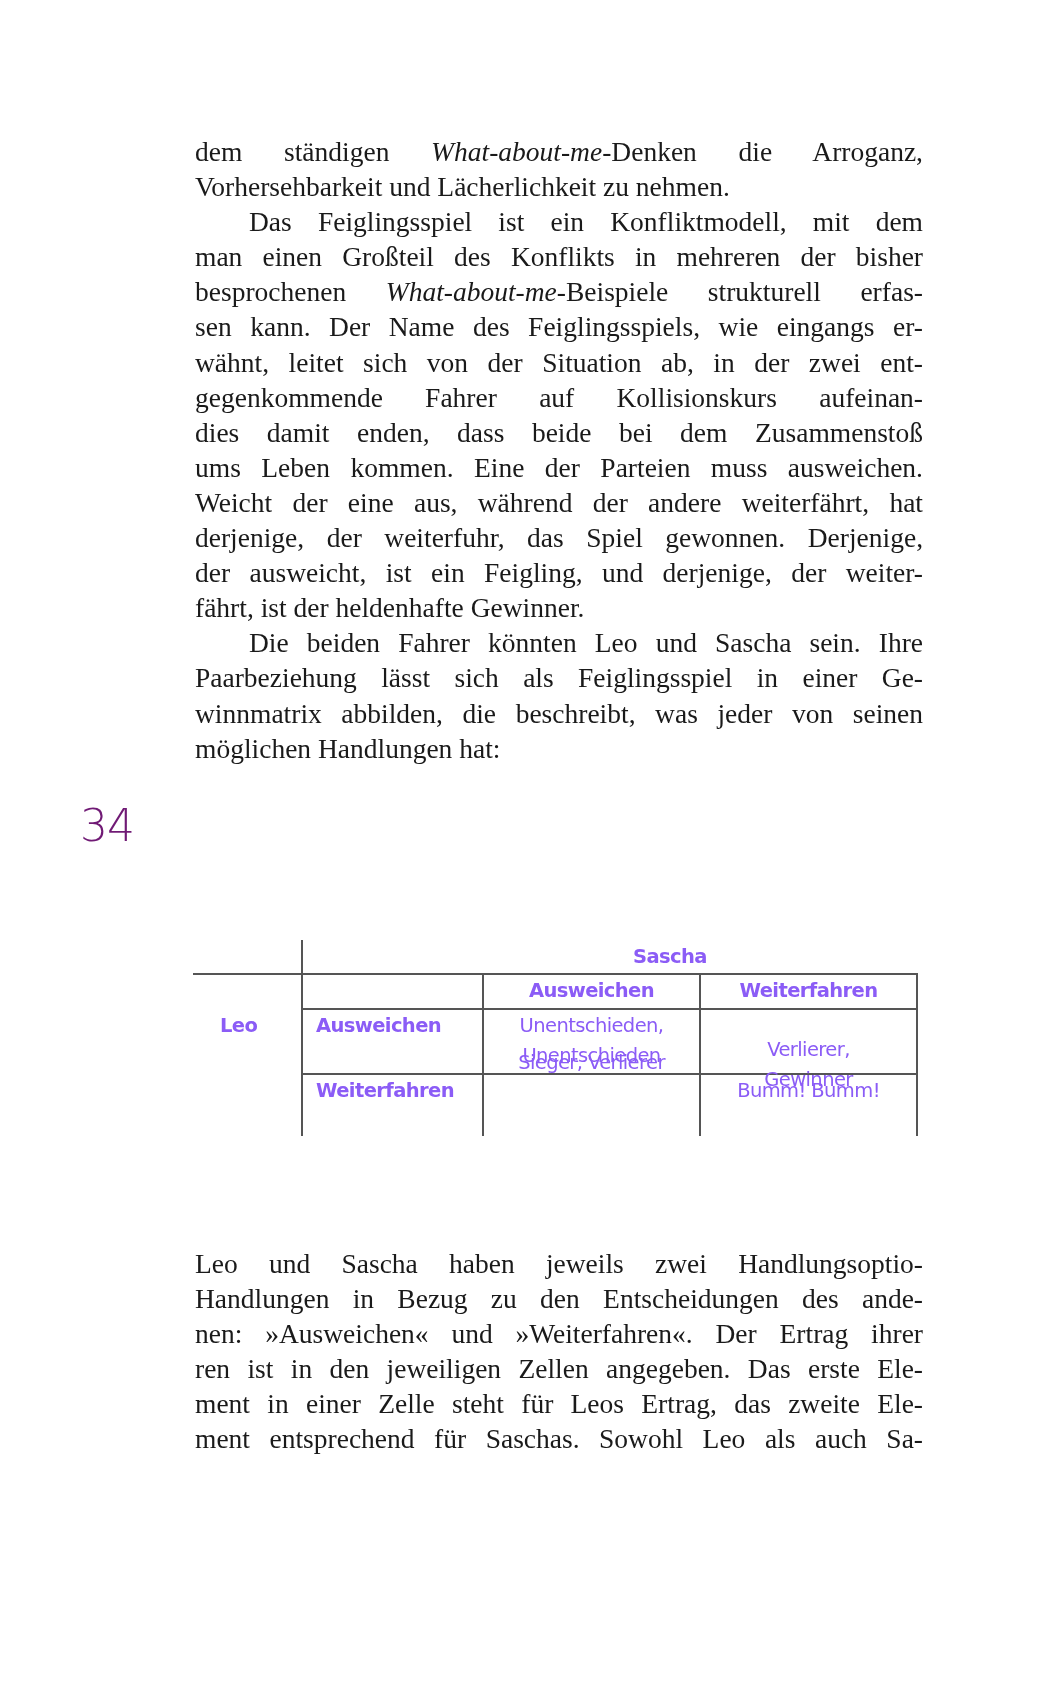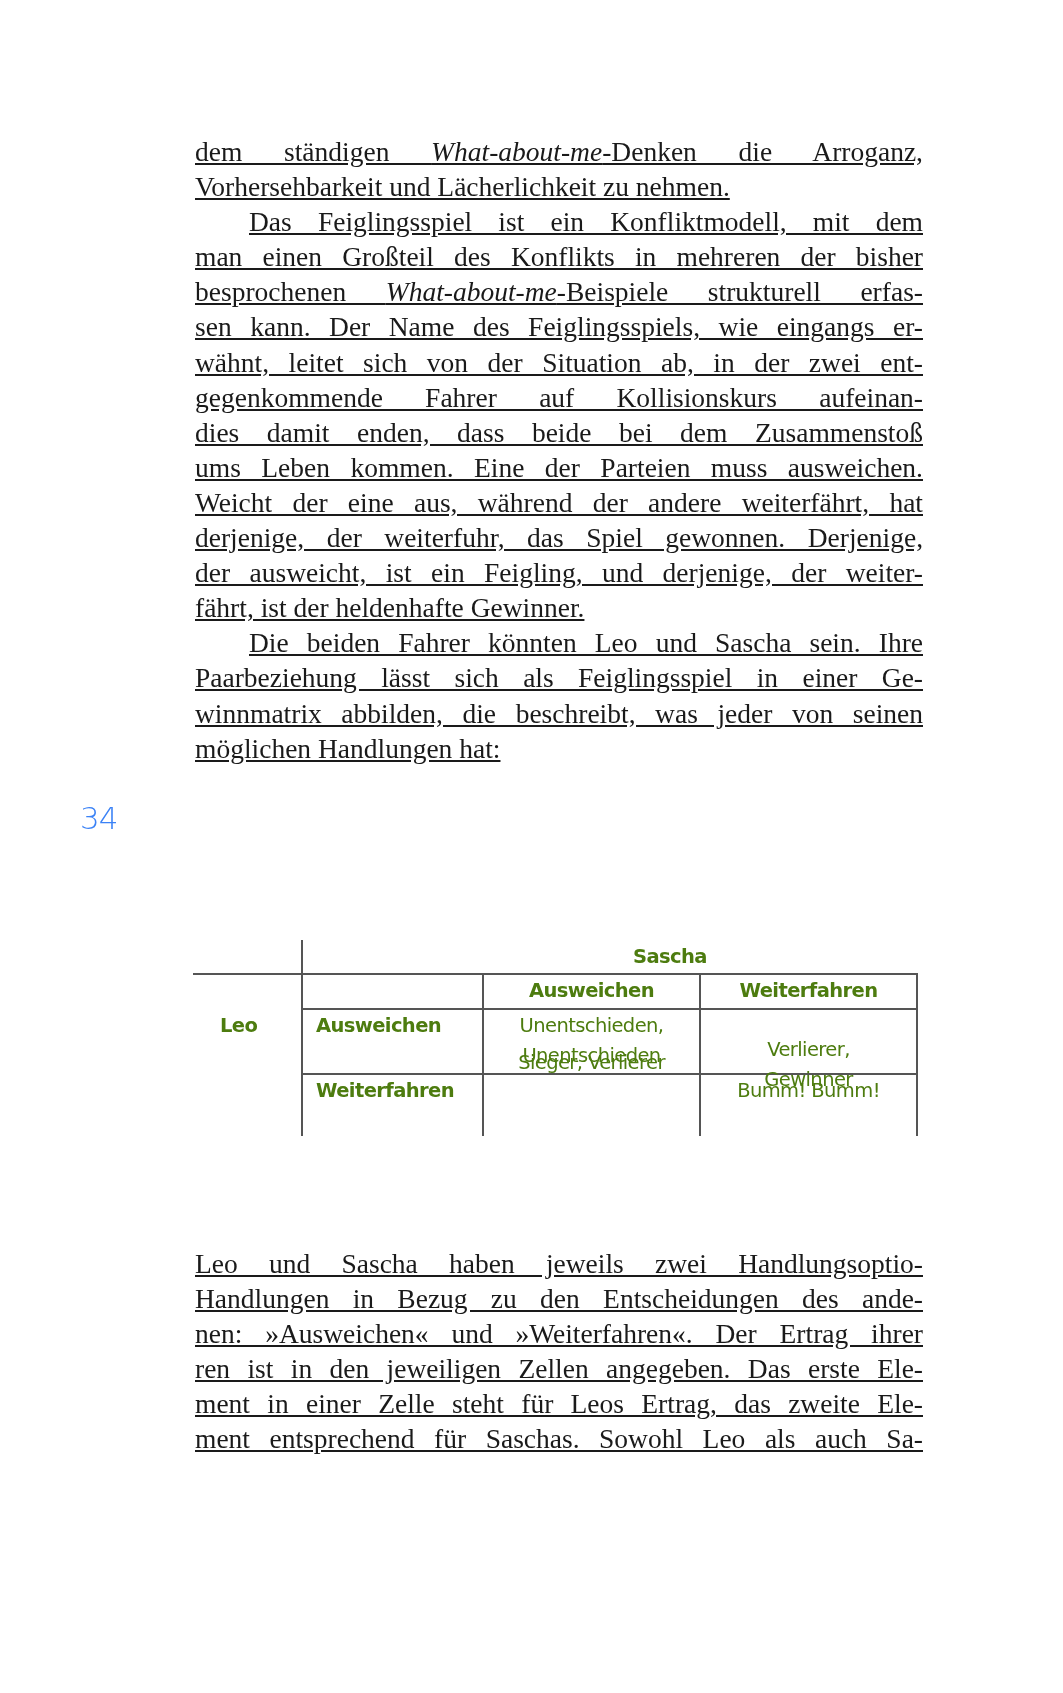--- a/index.html
+++ b/index.html
@@ -1,39 +1,39 @@
 <!DOCTYPE html>
 <html><head>
   <meta charset="utf-8">
   <style>
     html, body { margin: 0; padding: 0; background: #ffffff; }
     body { width: 1063px; height: 1693px; position: relative; overflow: hidden; }
     .page-number {
       position: absolute; left: 80px; top: 800px;
       font-family: "DejaVu Sans", sans-serif; font-weight: 200;
-      font-size: 31px; color: #3b82f6; letter-spacing: -1px;
+      font-size: 44px; color: #701a75; letter-spacing: -1px;
       -webkit-text-stroke: 0px;
     }
     .para-block {
       position: absolute; left: 195px; width: 728px;
       font-family: "Liberation Serif", serif; font-size: 27.5px;
       line-height: 35.1px; color: #1a1a1a;
       text-align: justify; text-align-last: left;
     }
-    .line { display: block; height: 35.1px; white-space: nowrap; text-align: justify; text-align-last: justify; text-decoration: underline; }
+    .line { display: block; height: 35.1px; white-space: nowrap; text-align: justify; text-align-last: justify; }
     .line.last { text-align-last: left; }
     .line.indent { padding-left: 54px; }
     .italic { font-style: italic; }
     #block-top { top: 134px; }
     #block-bottom { top: 1226px; margin-top: 20px; }
 
     .payoff-table {
       position: absolute; left: 0; top: 0; width: 1063px; height: 1246px;
       pointer-events: none;
-      font-family: "DejaVu Sans", sans-serif; color: #4d7c0f;
+      font-family: "DejaVu Sans", sans-serif; color: #8b5cf6;
     }
     .hline, .vline { position: absolute; background: #555555; }
     .hline { height: 2px; }
     .vline { width: 2px; }
     .cell-text {
       position: absolute; font-size: 19.5px; line-height: 30px; text-align: center;
       font-family: "DejaVu Sans", sans-serif; letter-spacing: -0.6px;
     }
     .cell-text.bold { font-weight: bold; }
     .cell-text.left { text-align: left; }

